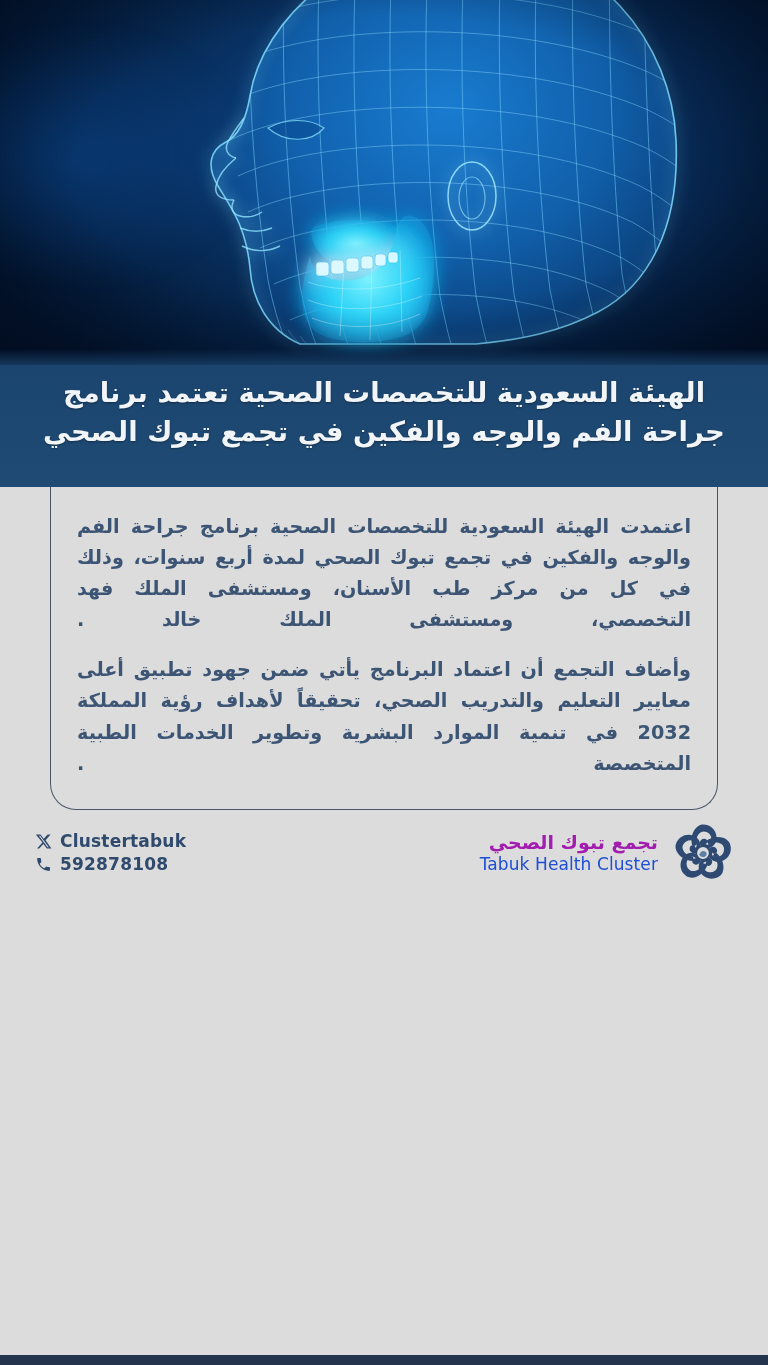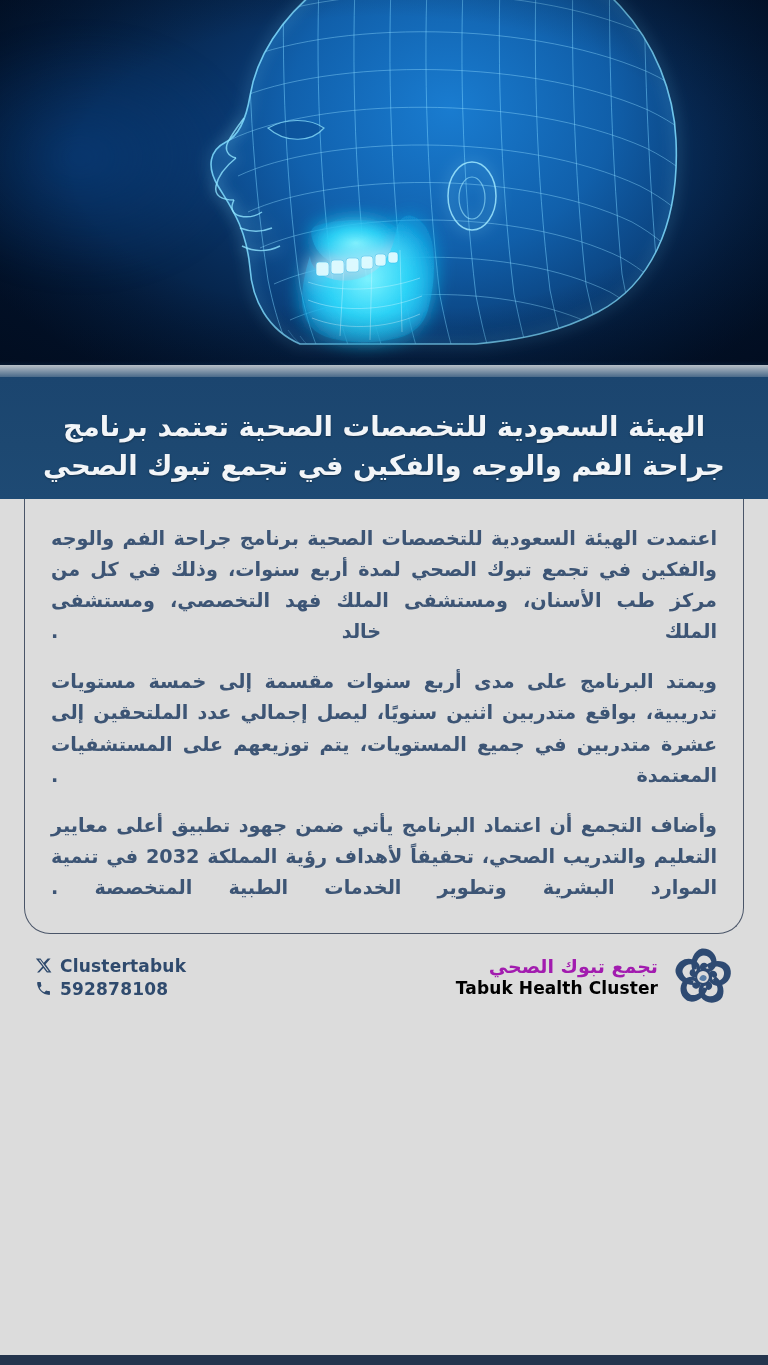--- a/index.html
+++ b/index.html
@@ -44,24 +44,23 @@
   }
   .hero svg { position:absolute; inset:0; width:100%; height:100%; display:block; }
 
   
   .headline-band {
     position:relative;
     width:768px;
     min-height:122px;
     background:linear-gradient(180deg, #1b456f 0%, #1d4871 55%, #1e4a74 100%);
     display:flex;
-    align-items:flex-end;
+    align-items:flex-start;
     justify-content:center;
     padding:8px 26px 14px;
-    margin-top:12px;
   }
   .headline-band::before {
     content:"";
     position:absolute; left:0; right:0; top:-16px; height:18px;
     background:linear-gradient(180deg, rgba(11,32,58,0) 0%, rgba(27,69,111,.85) 100%);
   }
   .headline-text {
     color:#f2f5f8;
     font-size:27.5px;
     line-height:1.42;
@@ -73,21 +72,21 @@
   }
 
   
   .body-wrap {
     position:relative;
     width:768px;
     background:#dcdcdc;
     padding:0 0 0 0;
   }
   .card {
-    margin:0 24px;
+    margin:0 50px;
     border:1px solid #4a5568;
     border-top:none;
     border-bottom-left-radius:26px;
     border-bottom-right-radius:26px;
     background:#dcdcdc;
     padding:24px 26px 30px 26px;
   }
   .para {
     color:#3d5575;
     font-size:19.2px;
@@ -146,23 +145,23 @@
     line-height:1.22;
   }
   .brand-ar {
     color:#a21caf;
     font-size:19px;
     font-weight:600;
     direction:rtl;
     letter-spacing:1.5px;
   }
   .brand-en {
-    color:#000000;
+    color:#1d4ed8;
     font-size:17px;
-    font-weight:700;
+    font-weight:400;
     letter-spacing:.1px;
   }
   .brand-mark { width:62px; height:62px; }
 
   .bottom-bar {
     position:absolute;
     left:0; bottom:0;
     width:768px; height:10px;
     background:#24344d;
   }
@@ -310,21 +309,20 @@
     <div class="hero-vignette"></div>
   </div>
 
   <div class="headline-band">
     <h1 class="headline-text">الهيئة السعودية للتخصصات الصحية تعتمد برنامج جراحة الفم والوجه والفكين في تجمع تبوك الصحي</h1>
   </div>
 
   <div class="body-wrap">
     <div class="card">
       <p class="para">اعتمدت الهيئة السعودية للتخصصات الصحية برنامج جراحة الفم والوجه والفكين في تجمع تبوك الصحي لمدة أربع سنوات، وذلك في كل من مركز طب الأسنان، ومستشفى الملك فهد التخصصي، ومستشفى الملك خالد .</p>
-      <p class="para">ويمتد البرنامج على مدى أربع سنوات مقسمة إلى خمسة مستويات تدريبية، بواقع متدربين اثنين سنويًا، ليصل إجمالي عدد الملتحقين إلى عشرة متدربين في جميع المستويات، يتم توزيعهم على المستشفيات المعتمدة .</p>
       <p class="para">وأضاف التجمع أن اعتماد البرنامج يأتي ضمن جهود تطبيق أعلى معايير التعليم والتدريب الصحي، تحقيقاً لأهداف رؤية المملكة 2032 في تنمية الموارد البشرية وتطوير الخدمات الطبية المتخصصة .</p>
     </div>
   </div>
 
   <div class="footer">
 
     <div class="social">
       <div class="social-row">
         <span class="ico">
           <svg viewBox="0 0 24 24">

